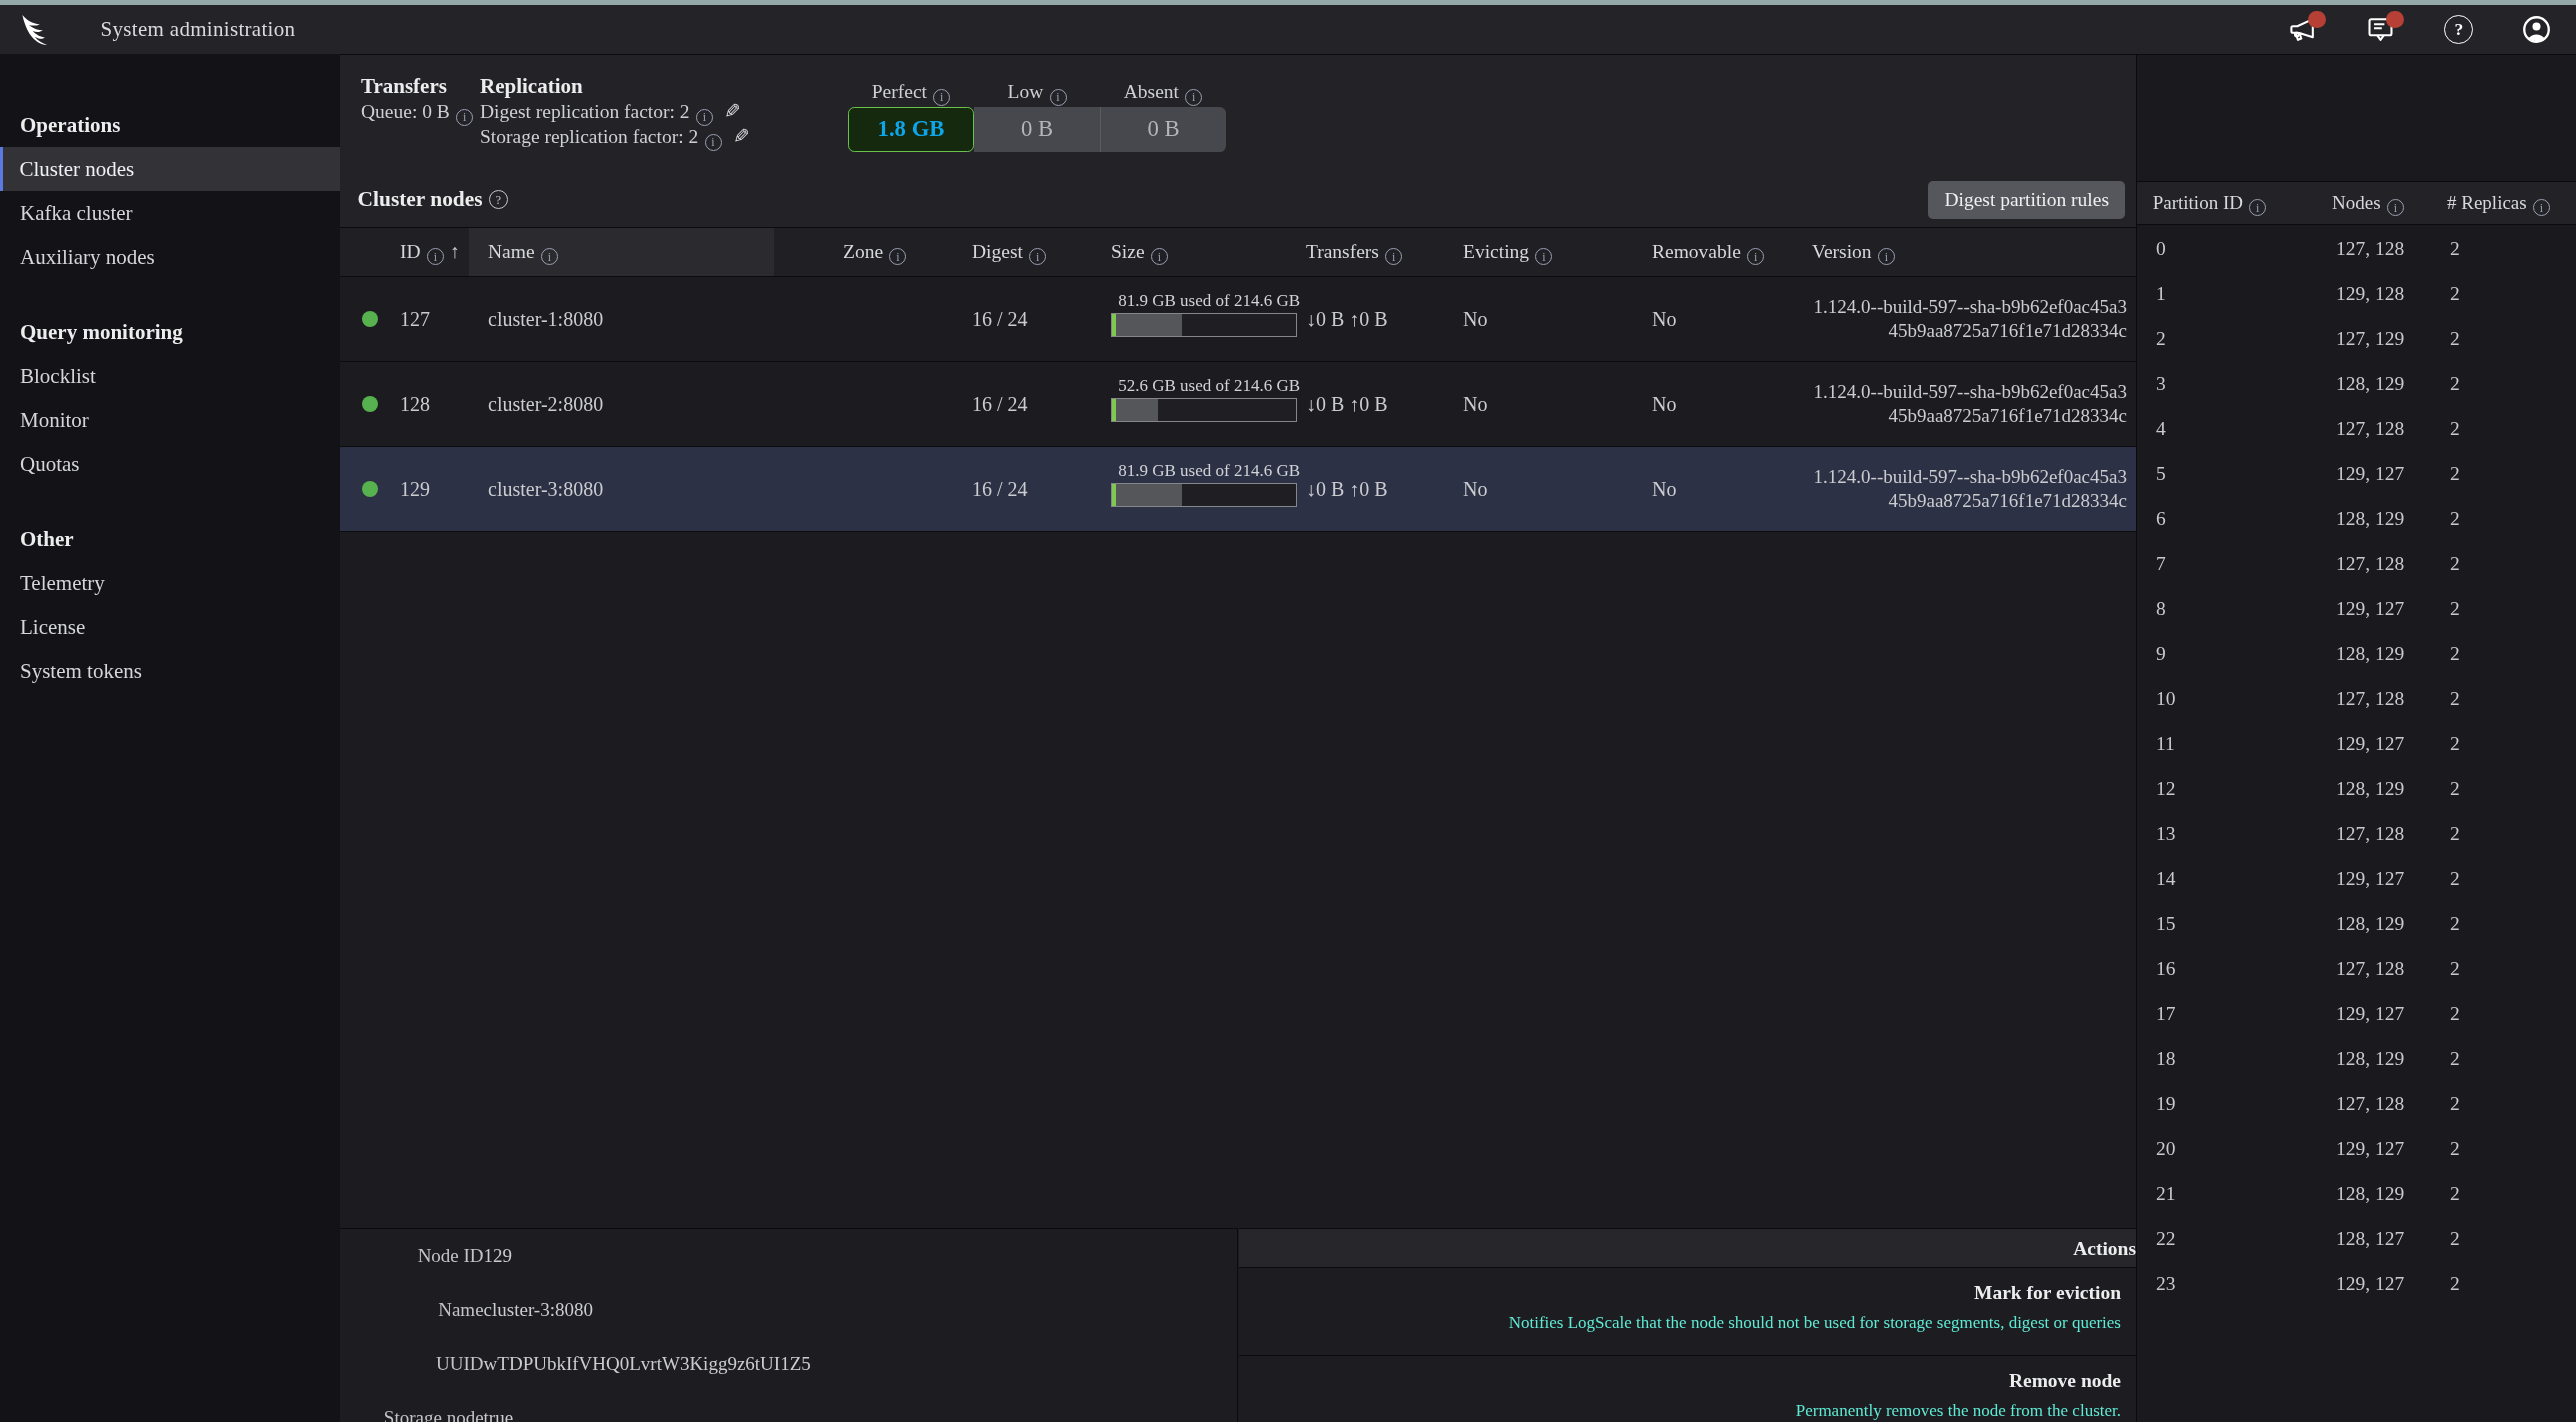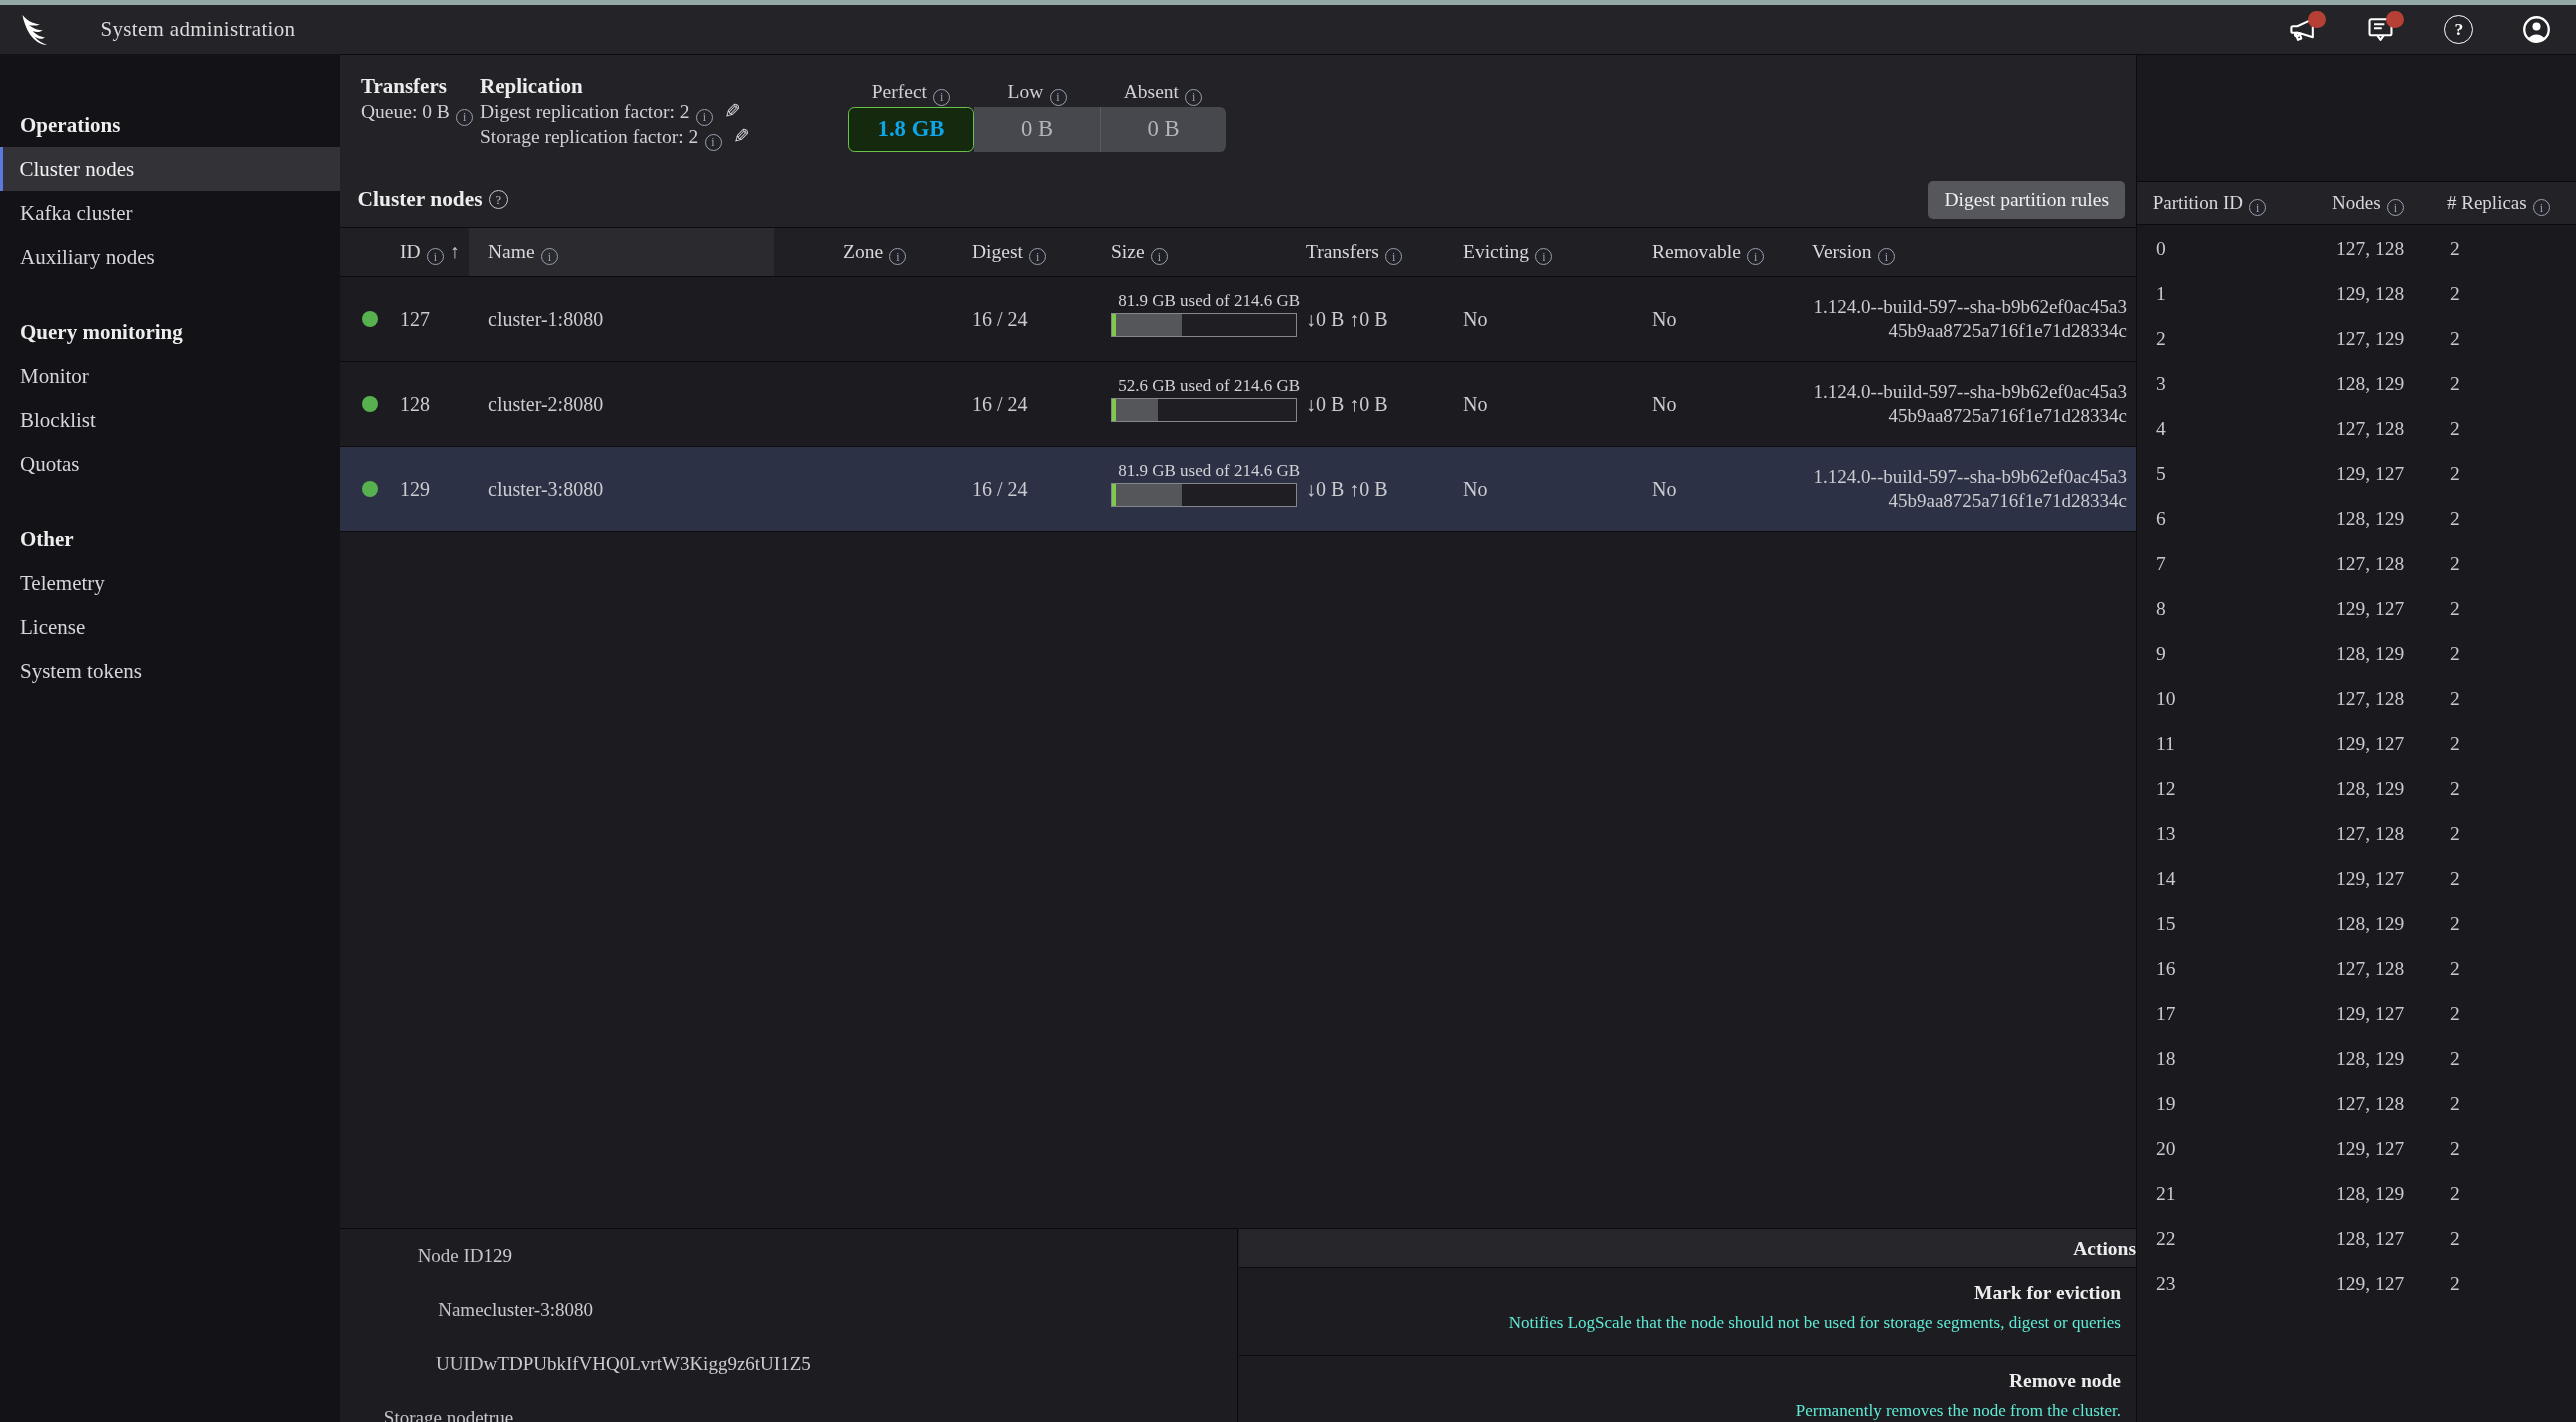--- a/index.html
+++ b/index.html
@@ -128,22 +128,22 @@
     </div>
   </div>
 
   <nav class="side-nav">
 
   <div class="nav-row header">Operations</div>
       <div class="nav-row item selected">Cluster nodes</div>
       <div class="nav-row item">Kafka cluster</div>
       <div class="nav-row item">Auxiliary nodes</div>
       <div class="nav-row header">Query monitoring</div>
+      <div class="nav-row item">Blocklist</div>
       <div class="nav-row item">Monitor</div>
-      <div class="nav-row item">Blocklist</div>
       <div class="nav-row item">Quotas</div>
       <div class="nav-row header">Other</div>
       <div class="nav-row item">Telemetry</div>
       <div class="nav-row item">License</div>
       <div class="nav-row item">System tokens</div>
     </nav>
 
   <div class="main">
 
     <div class="stats-transfers">

